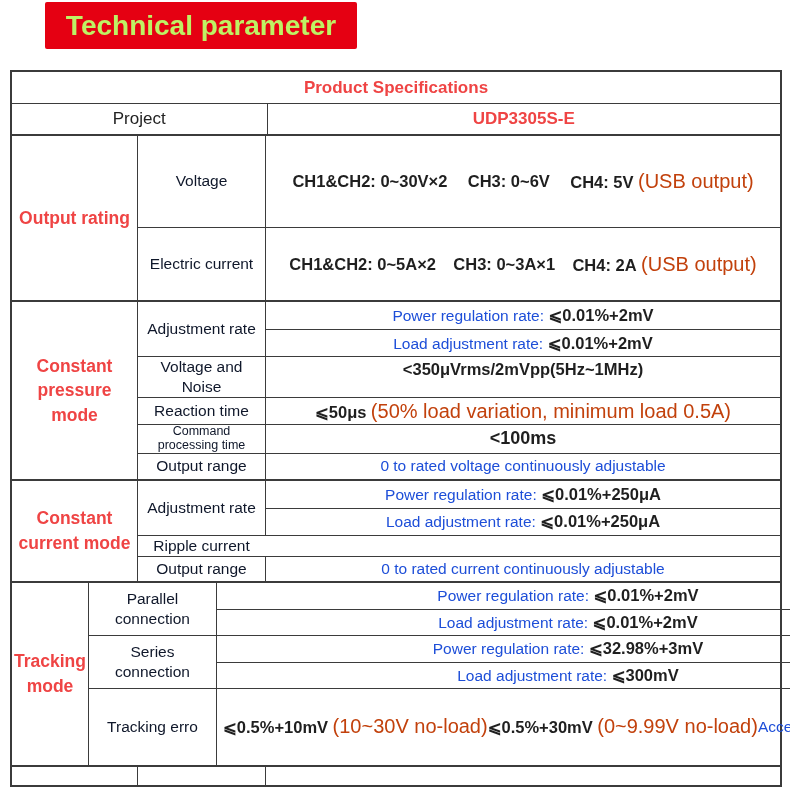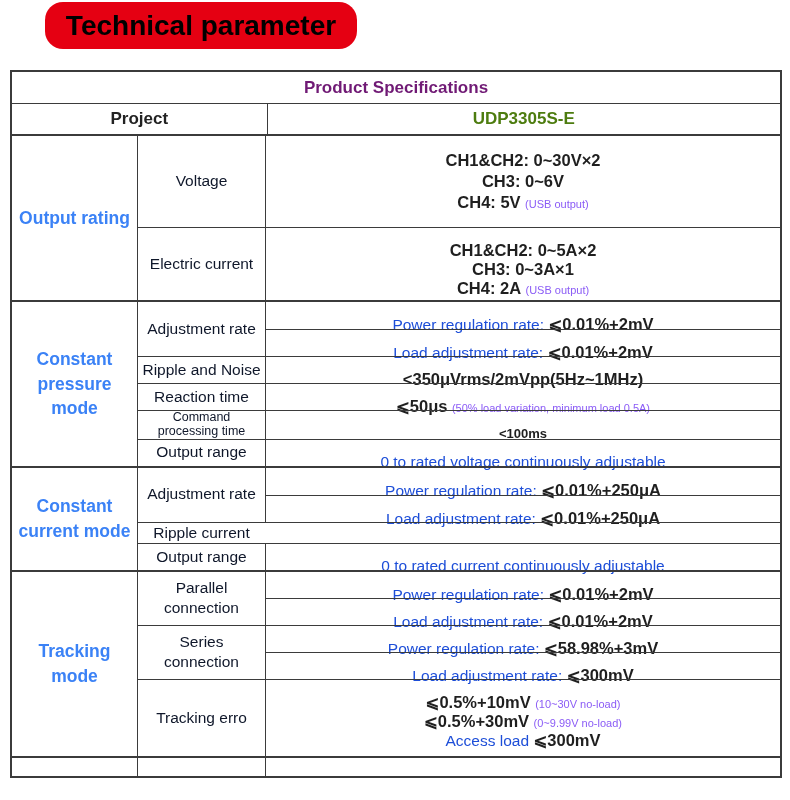--- a/index.html
+++ b/index.html
@@ -11,57 +11,57 @@
   *{box-sizing:border-box;}
   html,body{margin:0;padding:0;}
   body{
     width:790px;height:800px;overflow:hidden;position:relative;
     background:#ffffff;
     font-family:"Liberation Sans", sans-serif;
     color:var(--txt);
   }
   .banner{
     position:absolute;left:45px;top:2px;width:312px;height:47px;
-    background:var(--red);border-radius:18px;
+    background:var(--red);border-radius:2px;
     display:flex;align-items:center;justify-content:center;
-    color:#000000;font-weight:bold;font-size:28px;letter-spacing:0px;
+    color:#bef264;font-weight:bold;font-size:28px;letter-spacing:0px;
   }
   .spec-table{
     position:absolute;left:10px;top:70px;width:772px;
     border:2.5px solid var(--bc);
     display:flex;flex-direction:column;background:#fff;
   }
   .t-row{display:flex;align-items:stretch;}
   .bt-thin{border-top:1.5px solid var(--bc);}
   .bt-thick{border-top:2.5px solid var(--bc);}
   .title-row{height:31px;display:flex;align-items:center;justify-content:center;
-    font-weight:bold;font-size:17px;color:#701a75;}
+    font-weight:bold;font-size:17px;color:#ef4444;}
   .head-row{height:31px;}
   .head-project{width:254.5px;display:flex;align-items:center;justify-content:center;
-    font-weight:bold;font-size:17px;color:#222;}
+    font-weight:normal;font-size:17px;color:#222;}
   .head-model{flex:1;border-left:1.5px solid var(--bc);
     display:flex;align-items:center;justify-content:center;
-    font-weight:bold;font-size:17px;color:#4d7c0f;}
+    font-weight:bold;font-size:17px;color:#ef4444;}
   .sec-name{width:125px;display:flex;align-items:center;justify-content:center;
-    text-align:center;font-weight:bold;font-size:17.5px;line-height:1.4;color:#3b82f6;
+    text-align:center;font-weight:bold;font-size:17.5px;line-height:1.4;color:#ef4444;
     padding:0 2px;}
   .sec-rows{flex:1;display:flex;flex-direction:column;}
   .s-row{display:flex;align-items:stretch;}
   .row-label{width:128px;border-left:1.5px solid var(--bc);
     display:flex;align-items:center;justify-content:center;text-align:center;
     font-size:15.5px;line-height:1.3;color:#0f172a;padding:0 4px;}
   .row-label.small{font-size:12.5px;line-height:1.1;}
   .cells{flex:1;display:flex;flex-direction:column;border-left:1.5px solid var(--bc);}
-  .cell{display:flex;flex-direction:column;justify-content:space-evenly;
-    padding:13px 6px;}
+  .cell{display:flex;flex-direction:row;align-items:center;justify-content:space-evenly;
+    padding:4px 6px;}
   .line{text-align:center;white-space:nowrap;}
   .pfx{font-size:15.5px;color:#1d4ed8;}
   .val{font-weight:bold;font-size:16.5px;color:var(--strong);}
-  .val.lg{font-size:13px;margin-top:12px;}
-  .note{font-size:11px;color:#8b5cf6;}
+  .val.lg{font-size:18px;margin-top:12px;}
+  .note{font-size:20px;color:#c2410c;}
   .stub-c1{width:125px;}
   .stub-c2{width:128px;border-left:1.5px solid var(--bc);}
   .stub-c3{flex:1;border-left:1.5px solid var(--bc);}
 </style>
 </head>
 <body>
 
 <div class="banner">
   <span>Technical parameter</span>
 </div>
@@ -111,21 +111,21 @@
         <div class="cells">
           <div class="cell" style="height:27px">
             <div class="line"><span class="pfx">Power regulation rate:</span> <span class="val">⩽0.01%+2mV</span></div>
           </div>
           <div class="cell bt-thin" style="height:27px">
             <div class="line"><span class="pfx">Load adjustment rate:</span> <span class="val">⩽0.01%+2mV</span></div>
           </div>
         </div>
       </div>
       <div class="s-row bt-thin">
-        <div class="row-label">Ripple and Noise</div>
+        <div class="row-label">Voltage and Noise</div>
         <div class="cells">
           <div class="cell" style="height:25px">
             <div class="line"><span class="val">&lt;350μVrms/2mVpp(5Hz~1MHz)</span></div>
           </div>
         </div>
       </div>
       <div class="s-row bt-thin">
         <div class="row-label">Reaction time</div>
         <div class="cells">
           <div class="cell" style="height:26px">
@@ -191,21 +191,21 @@
           </div>
           <div class="cell bt-thin" style="height:26px">
             <div class="line"><span class="pfx">Load adjustment rate:</span> <span class="val">⩽0.01%+2mV</span></div>
           </div>
         </div>
       </div>
       <div class="s-row bt-thin">
         <div class="row-label">Series connection</div>
         <div class="cells">
           <div class="cell" style="height:26px">
-            <div class="line"><span class="pfx">Power regulation rate:</span> <span class="val">⩽58.98%+3mV</span></div>
+            <div class="line"><span class="pfx">Power regulation rate:</span> <span class="val">⩽32.98%+3mV</span></div>
           </div>
           <div class="cell bt-thin" style="height:26px">
             <div class="line"><span class="pfx">Load adjustment rate:</span> <span class="val">⩽300mV</span></div>
           </div>
         </div>
       </div>
       <div class="s-row bt-thin">
         <div class="row-label">Tracking erro</div>
         <div class="cells">
           <div class="cell" style="height:76px">

